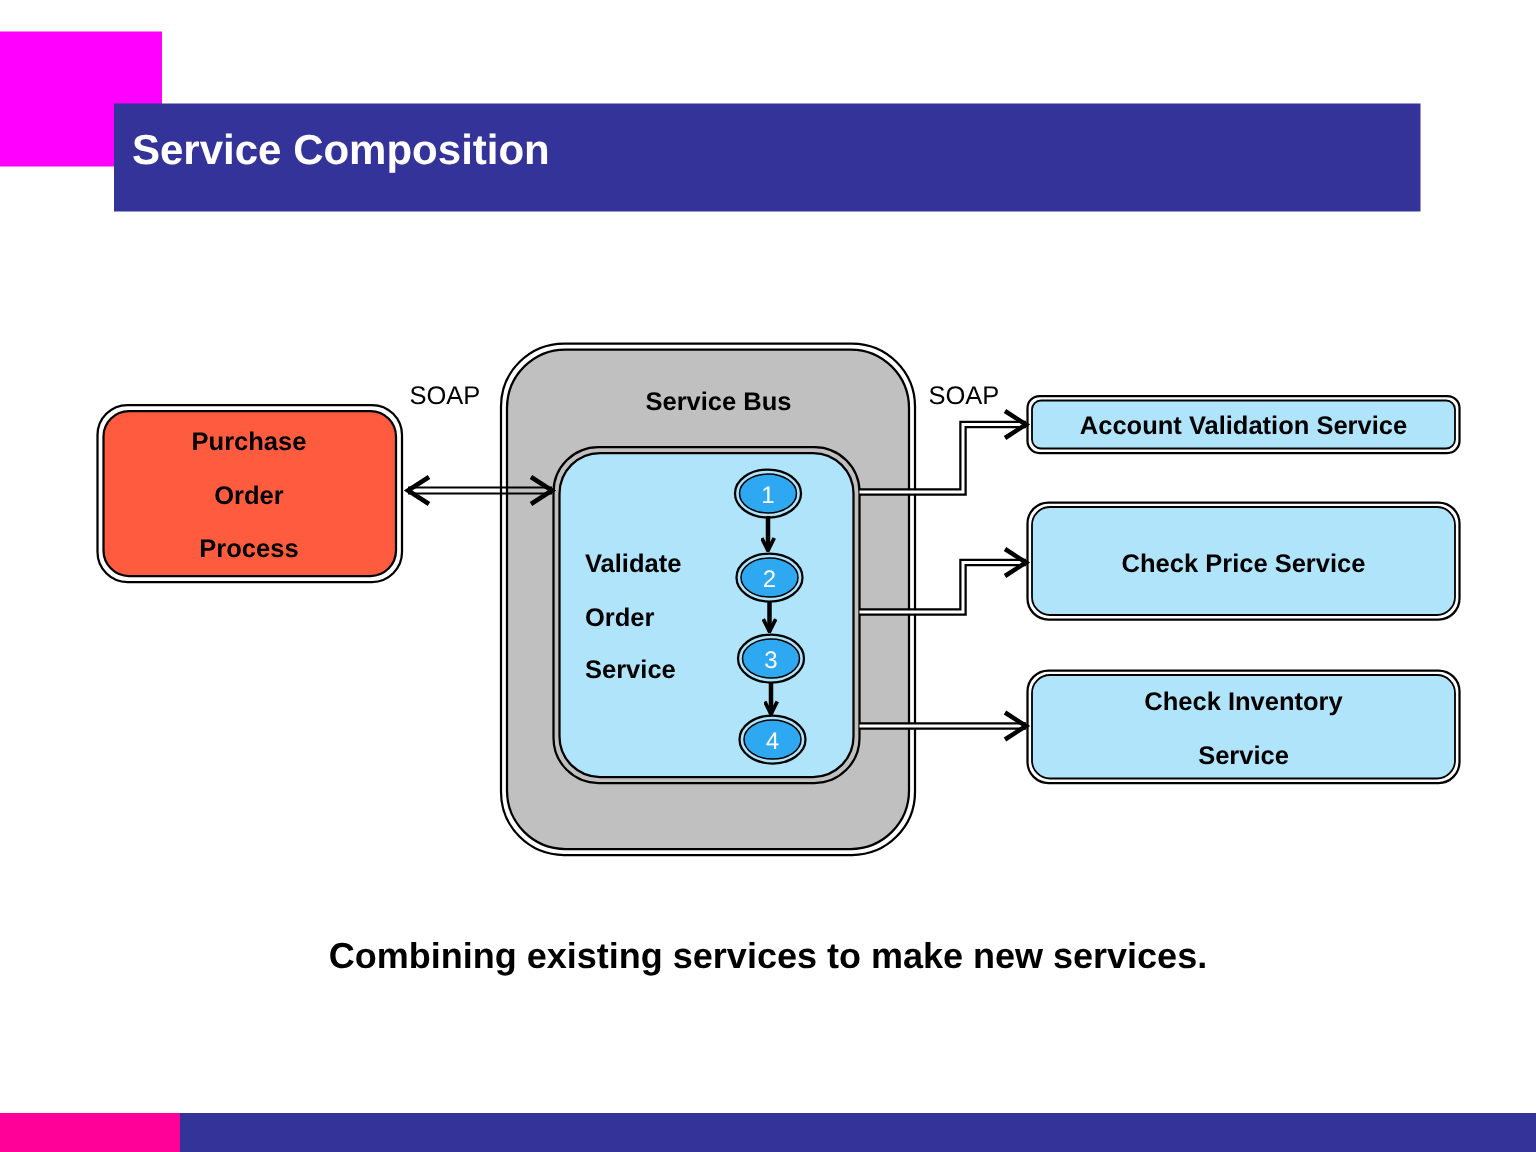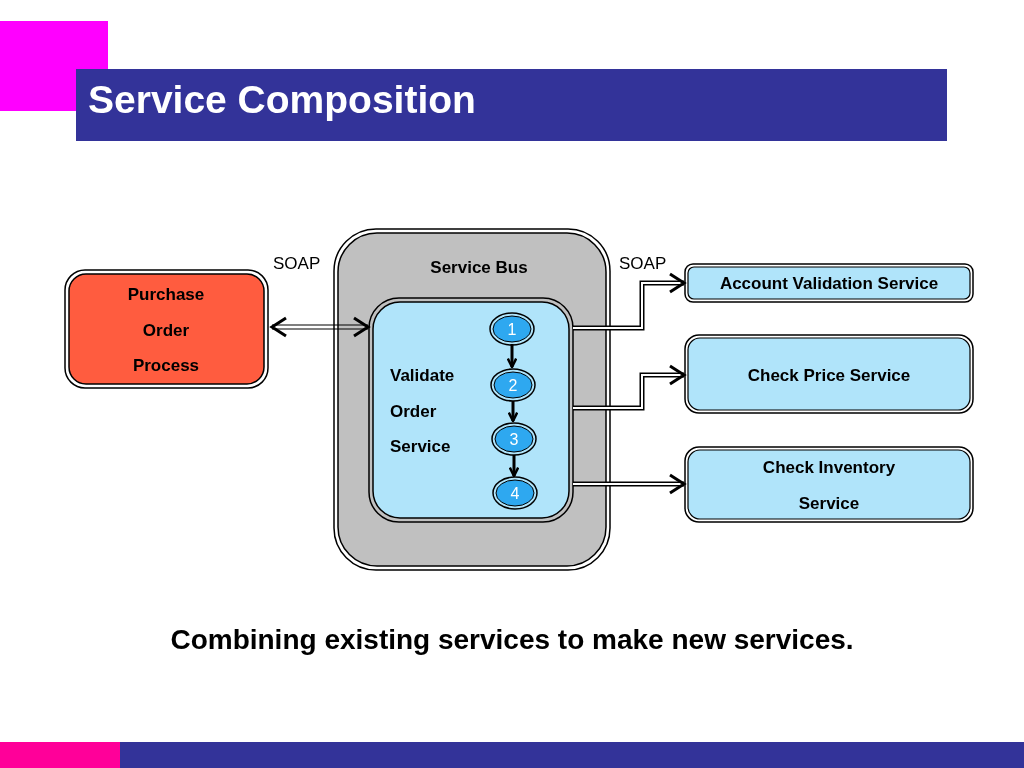--- a/index.html
+++ b/index.html
@@ -1,28 +1,28 @@
 <!DOCTYPE html>
 <html><head>
   <meta charset="utf-8">
   <style>
     html, body { margin:0; padding:0; }
     body { width:1024px; height:768px; position:relative; background:#ffffff; overflow:hidden;
            font-family:"Liberation Sans", sans-serif; }
     .abs { position:absolute; }
     #magenta-sq { left:0; top:21px; width:108px; height:90px; background:#ff00ff; }
     #title-bar { left:76px; top:69px; width:871px; height:72px; background:#333399; }
-    #title-text { left:88px; top:78px; font-size:39px; font-weight:bold; color:#ffffff; line-height:44px; }
+    #title-text { left:88px; top:78px; font-size:28px; font-weight:bold; color:#ffffff; line-height:44px; }
     #foot-pink { left:0; top:742px; width:120px; height:26px; background:#ff0099; }
     #foot-blue { left:120px; top:742px; width:904px; height:26px; background:#333399; }
     svg#diagram { position:absolute; left:0; top:0; }
     .lbl { font-family:"Liberation Sans", sans-serif; font-size:17px; fill:#000; }
     .blbl { font-family:"Liberation Sans", sans-serif; font-size:17px; font-weight:bold; fill:#000; }
     .nlbl { font-family:"Liberation Sans", sans-serif; font-size:16px; fill:#fff; }
-    #caption { left:0; width:1024px; top:624px; text-align:center; font-size:28px; font-weight:bold; color:#000; }
+    #caption { left:0; width:1024px; top:624px; text-align:center; font-size:24px; font-weight:bold; color:#000; }
   </style>
 </head>
 <body>
 
 <div class="abs" id="magenta-sq"></div>
 <div class="abs" id="title-bar"></div>
 <div class="abs" id="title-text">Service Composition</div>
 
 <svg id="diagram" width="1024" height="768" viewBox="0 0 1024 768">
   <defs>

